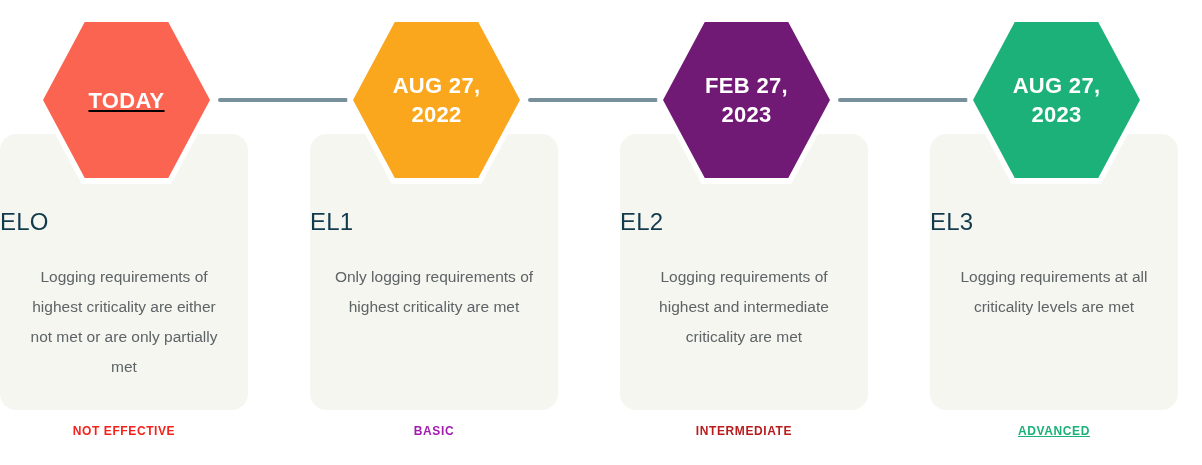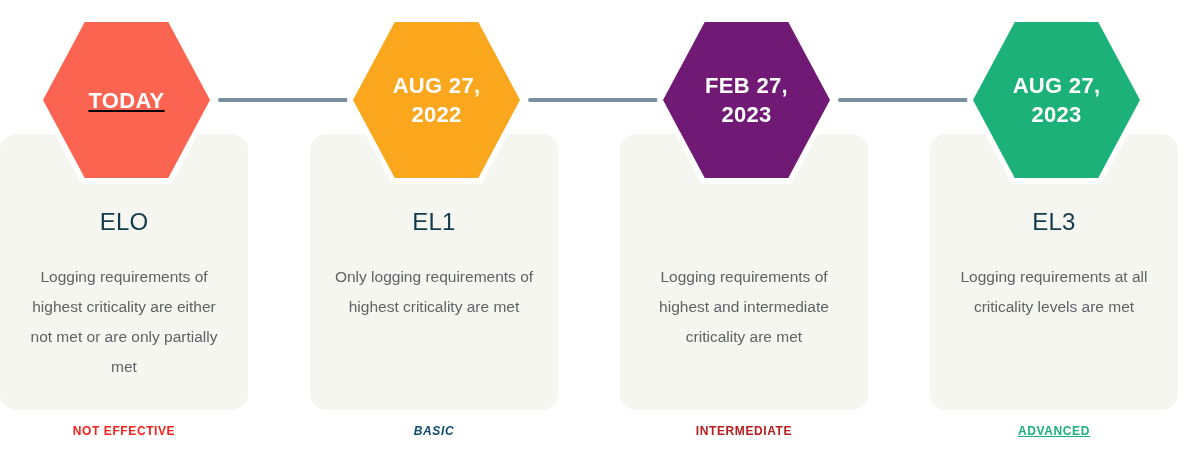--- a/index.html
+++ b/index.html
@@ -54,21 +54,21 @@
     border-radius: 16px;
     box-sizing: border-box;
     z-index: 2;
   }
 
   .card-title {
     position: absolute;
     top: 74px;
     left: 0;
     width: 100%;
-    text-align: center;
+    text-align: left;
     font-size: 24px;
     color: #123a4d;
     letter-spacing: 0.2px;
   }
 
   .card-body {
     position: absolute;
     top: 128px;
     left: 22px;
     width: 204px;
@@ -151,25 +151,26 @@
   <div class="stage s1">
     <div class="card">
       <div class="card-title">EL1</div>
       <div class="card-body">Only logging requirements of highest criticality are met</div>
     </div>
     <div class="hex-halo"></div>
     <div class="hex" style="background:#faa71e;">
       <div class="hex-label" style="white-space: pre-line;">AUG 27,
 2022</div>
     </div>
-    <div class="foot-label" style="color:#0c4a6e;font-style:italic;">BASIC</div>
+    <div class="foot-label" style="color:#a21caf;">BASIC</div>
   </div>
 
   <div class="stage s2">
     <div class="card">
+      <div class="card-title">EL2</div>
       <div class="card-body">Logging requirements of highest and intermediate criticality are met</div>
     </div>
     <div class="hex-halo"></div>
     <div class="hex" style="background:#701a75;">
       <div class="hex-label" style="white-space: pre-line;">FEB 27,
 2023</div>
     </div>
     <div class="foot-label" style="color:#b91c1c;">INTERMEDIATE</div>
   </div>
 

